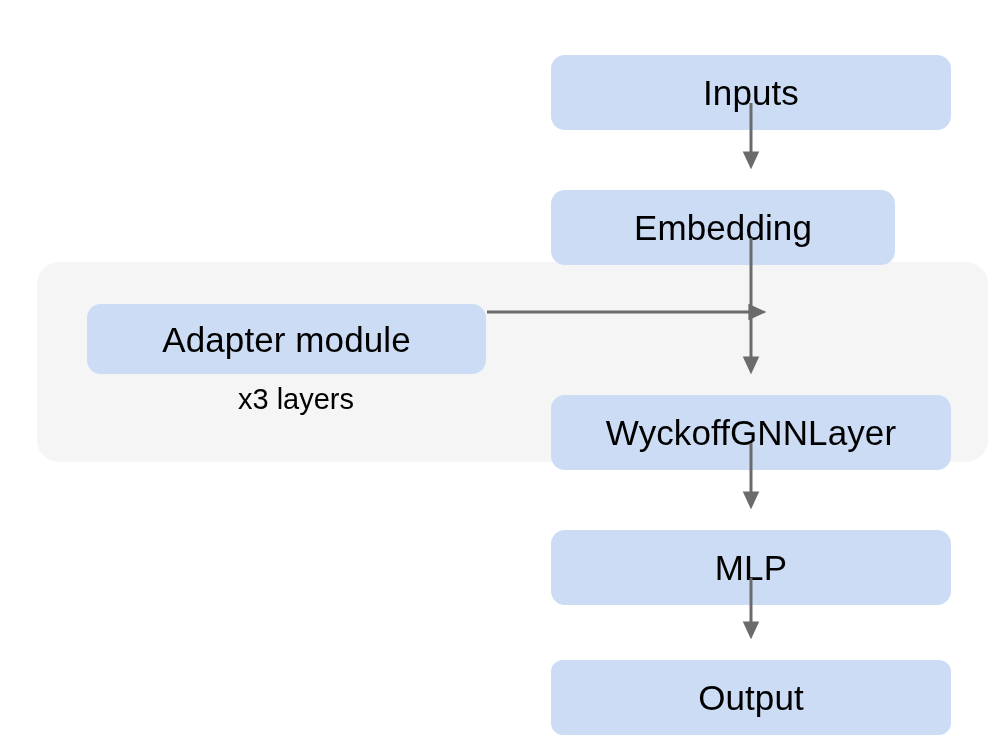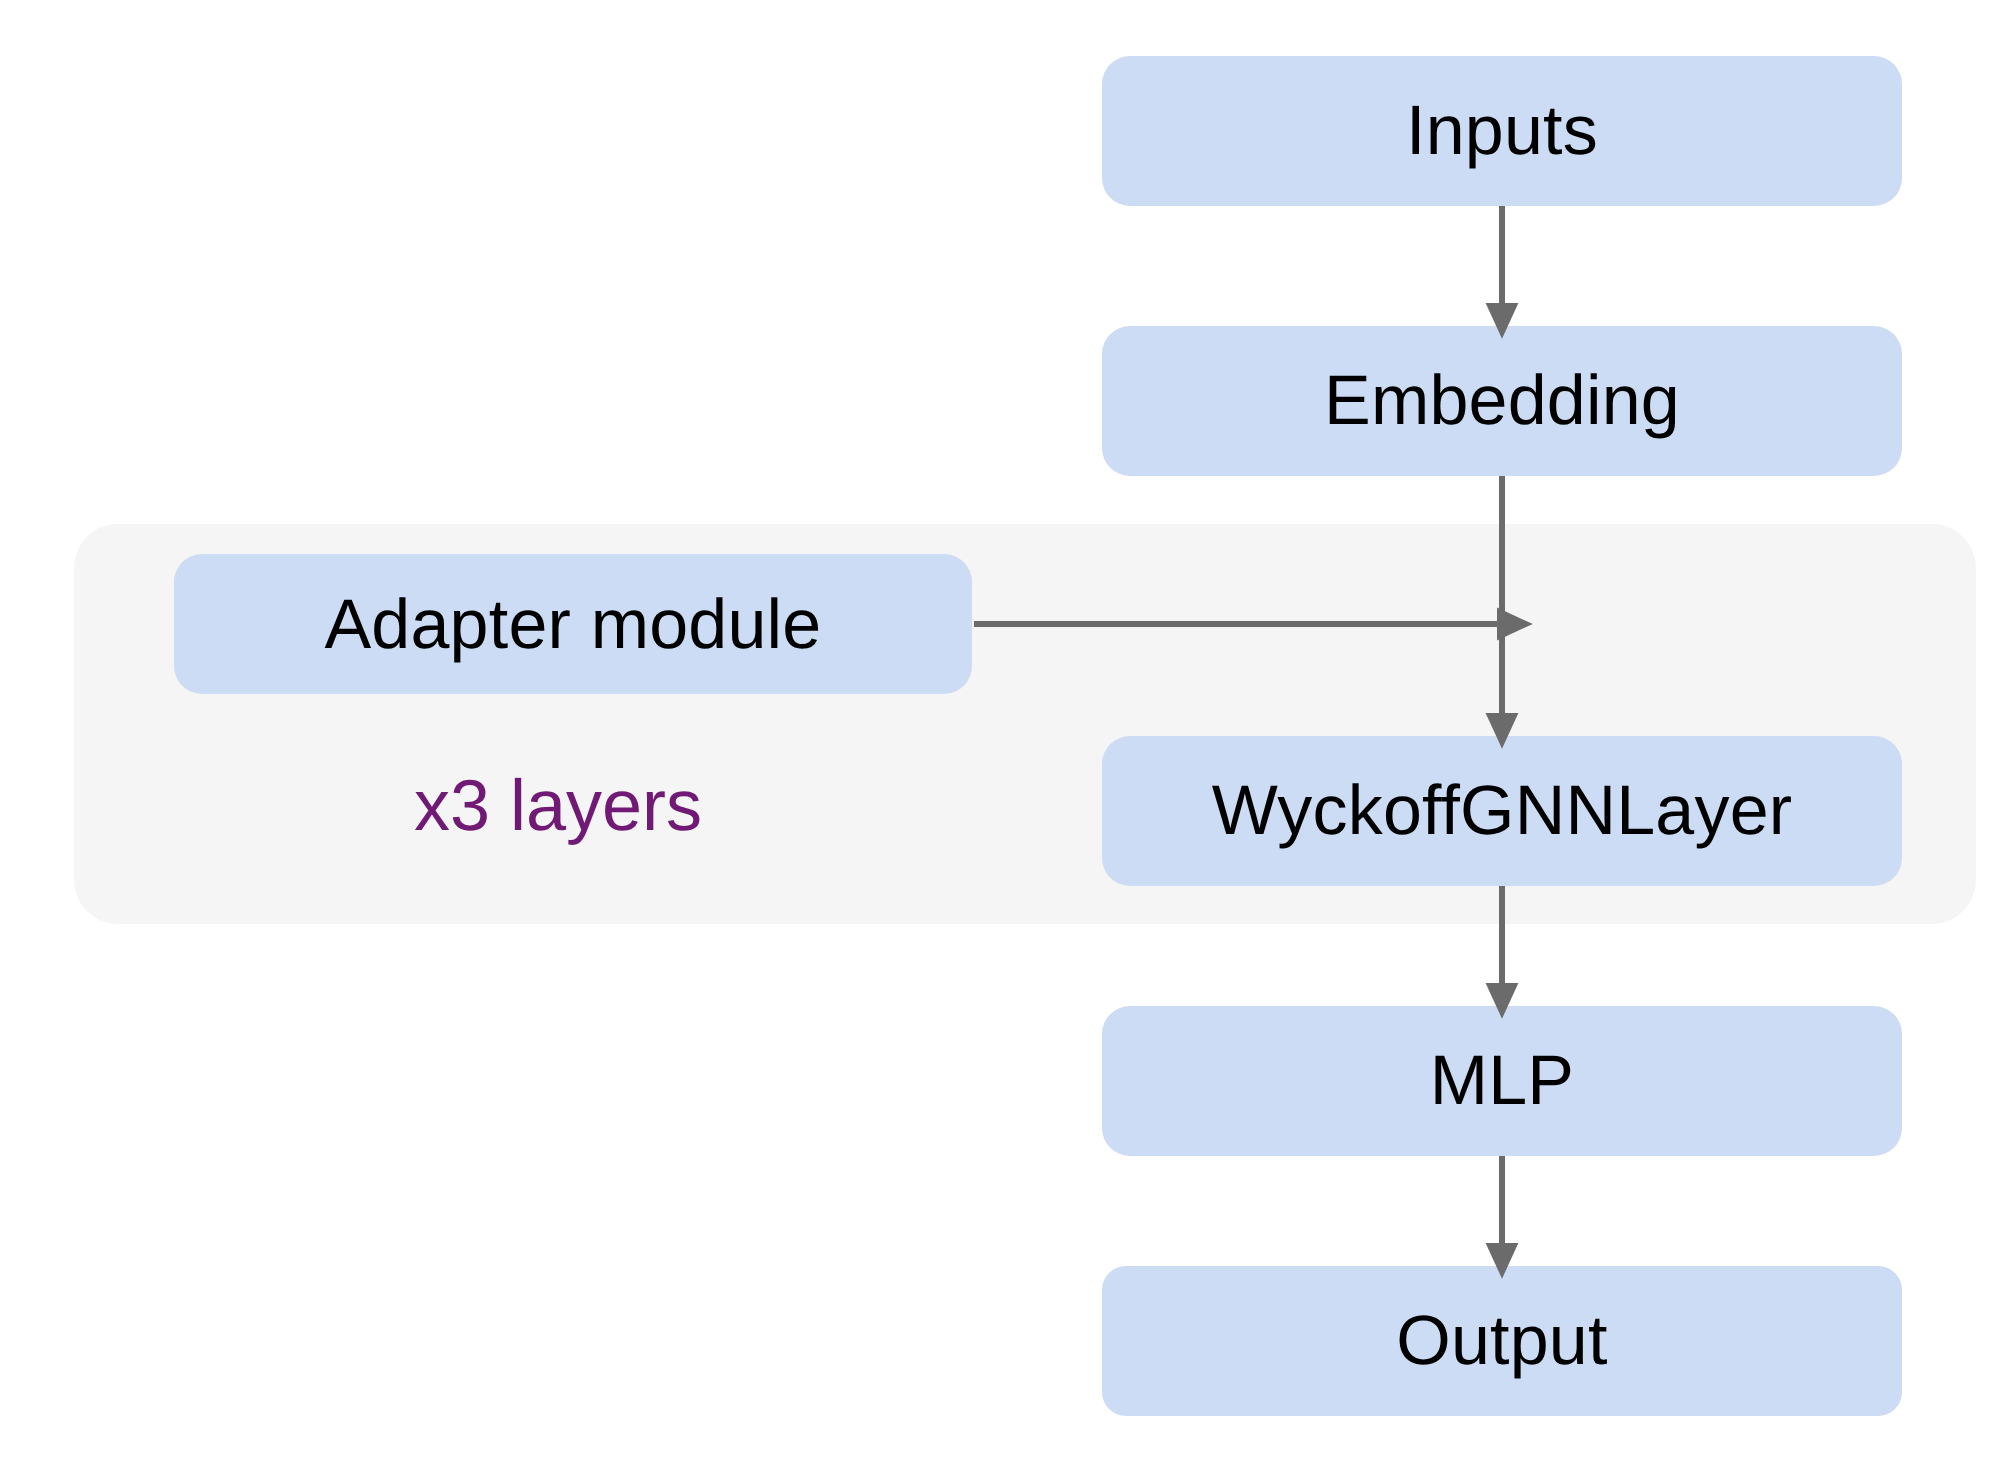--- a/index.html
+++ b/index.html
@@ -36,38 +36,39 @@
     background: #ccdcf4;
     border-radius: 14px;
     display: flex;
     align-items: center;
     justify-content: center;
     color: #000000;
     font-size: 35px;
     line-height: 1;
     letter-spacing: 0.1px;
     white-space: nowrap;
+    margin-top: 27px;
   }
   .node-inputs     { left: 551px; top: 28px;  width: 400px; height: 75px; }
-  .node-embedding  { left: 551px; top: 163px; width: 400px; height: 75px; }
+  .node-embedding  { left: 551px; top: 163px; width: 344px; height: 75px; }
   .node-wyckoff    { left: 551px; top: 368px; width: 400px; height: 75px; }
   .node-mlp        { left: 551px; top: 503px; width: 400px; height: 75px; }
   .node-output     { left: 551px; top: 633px; width: 400px; height: 75px; border-radius: 12px; }
   .node-adapter    { left: 87px;  top: 277px; width: 399px; height: 70px; }
 
   
   .group-caption {
     position: absolute;
-    left: 79px;
+    left: 96px;
     top: 385px;
     width: 400px;
     text-align: center;
-    font-size: 36px;
+    font-size: 29px;
     line-height: 1;
-    color: #701a75;
+    color: #000000;
     white-space: nowrap;
   }
   
   .arrow-layer {
     position: absolute;
     left: 0;
     top: 0;
     width: 1004px;
     height: 740px;
     pointer-events: none;

